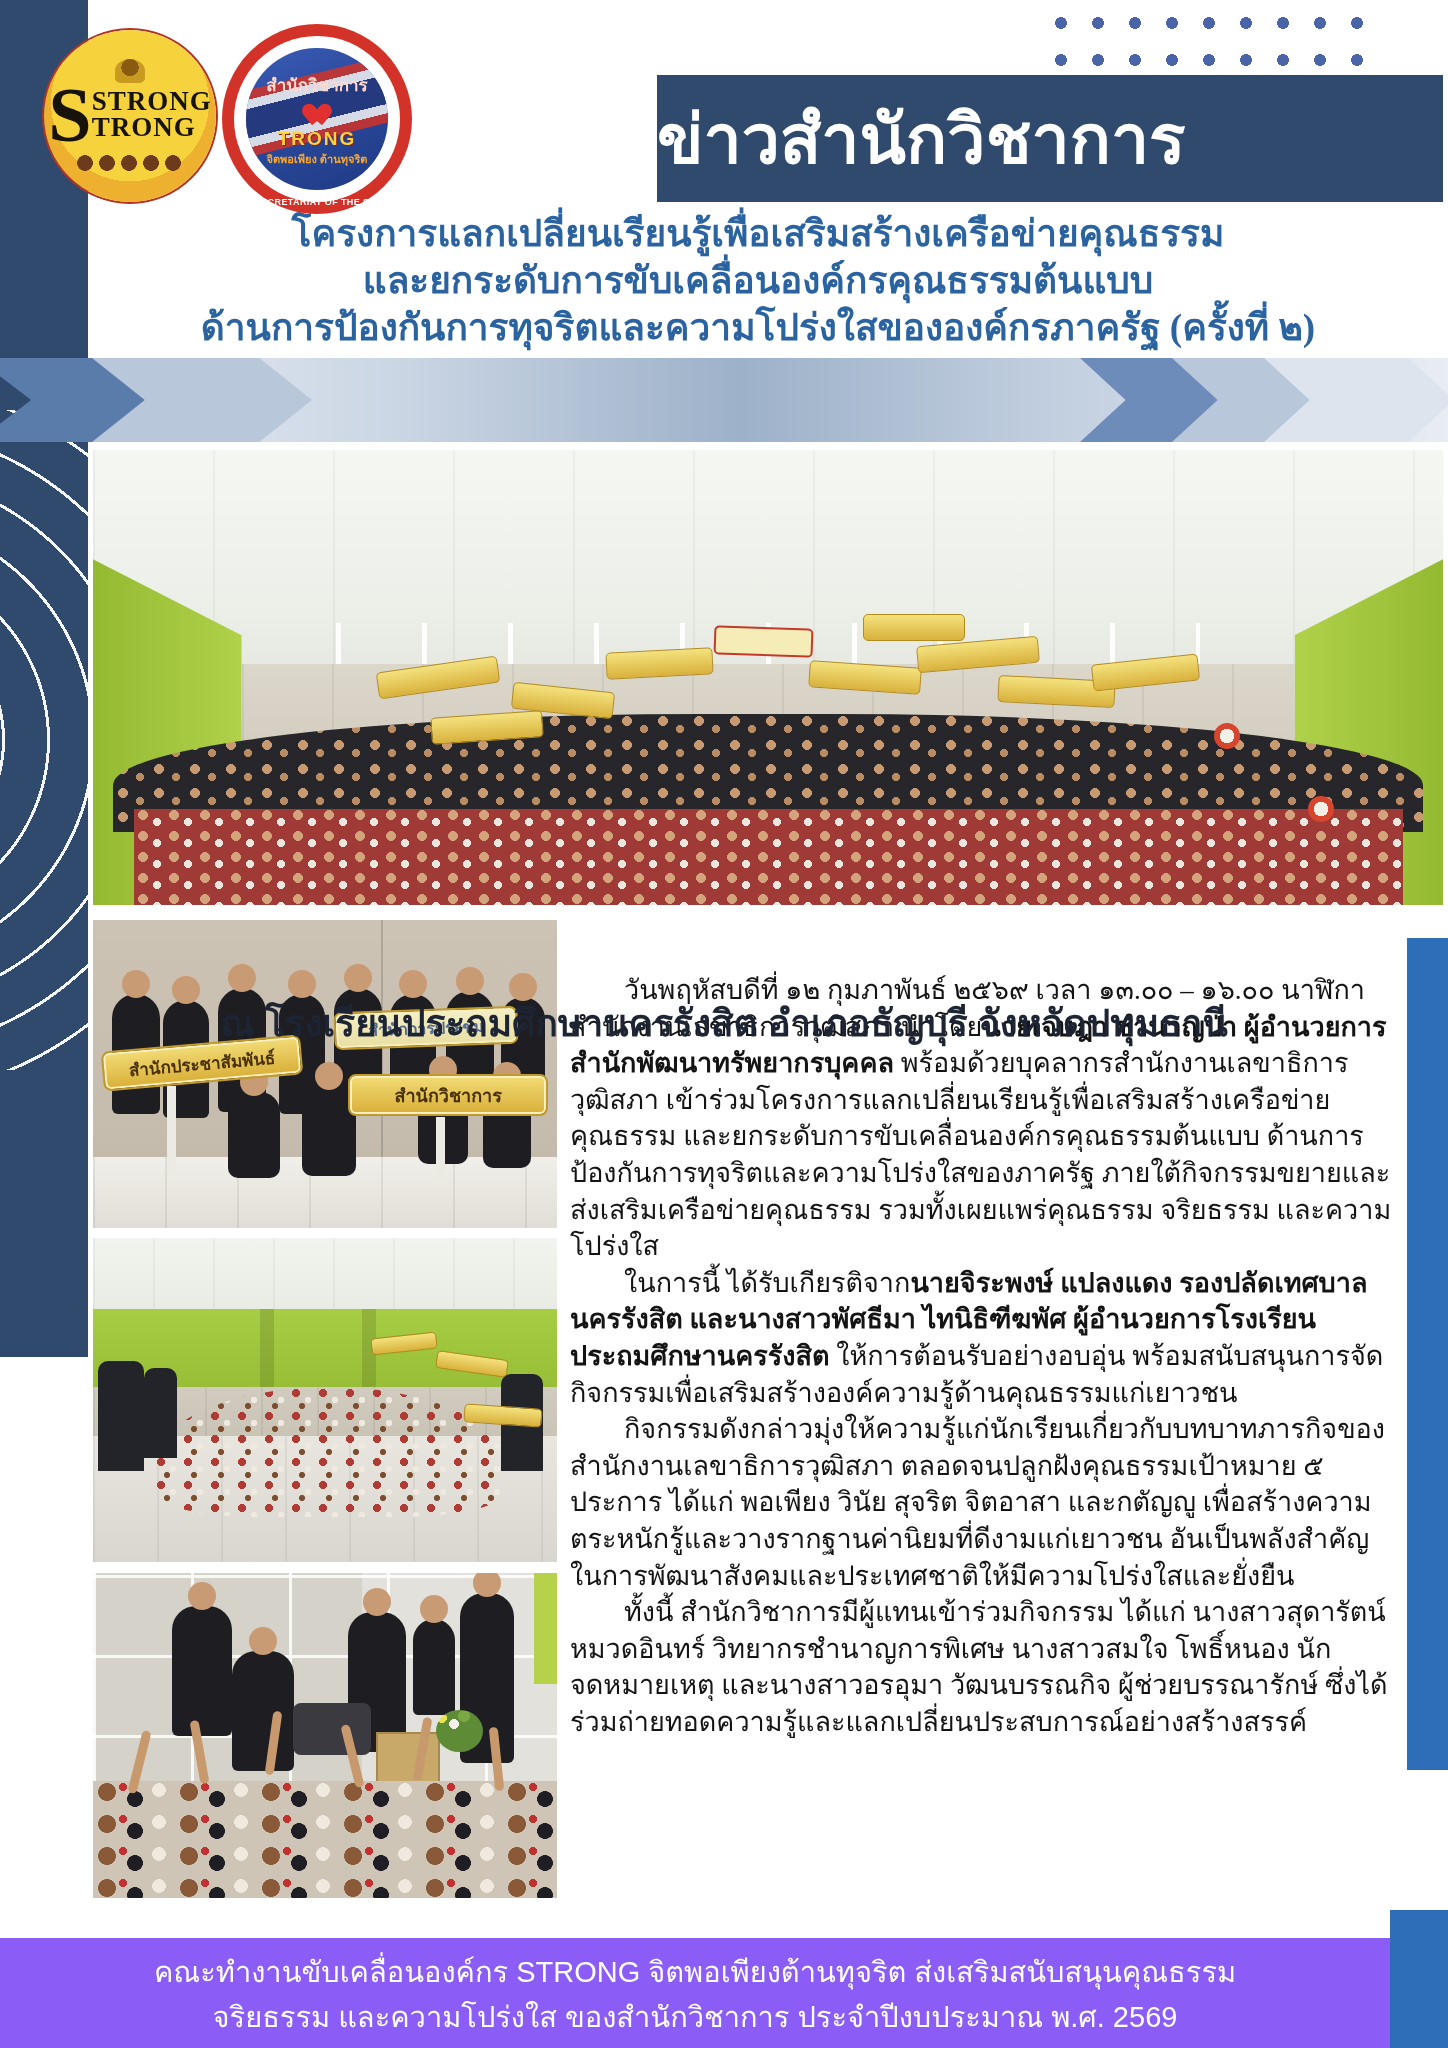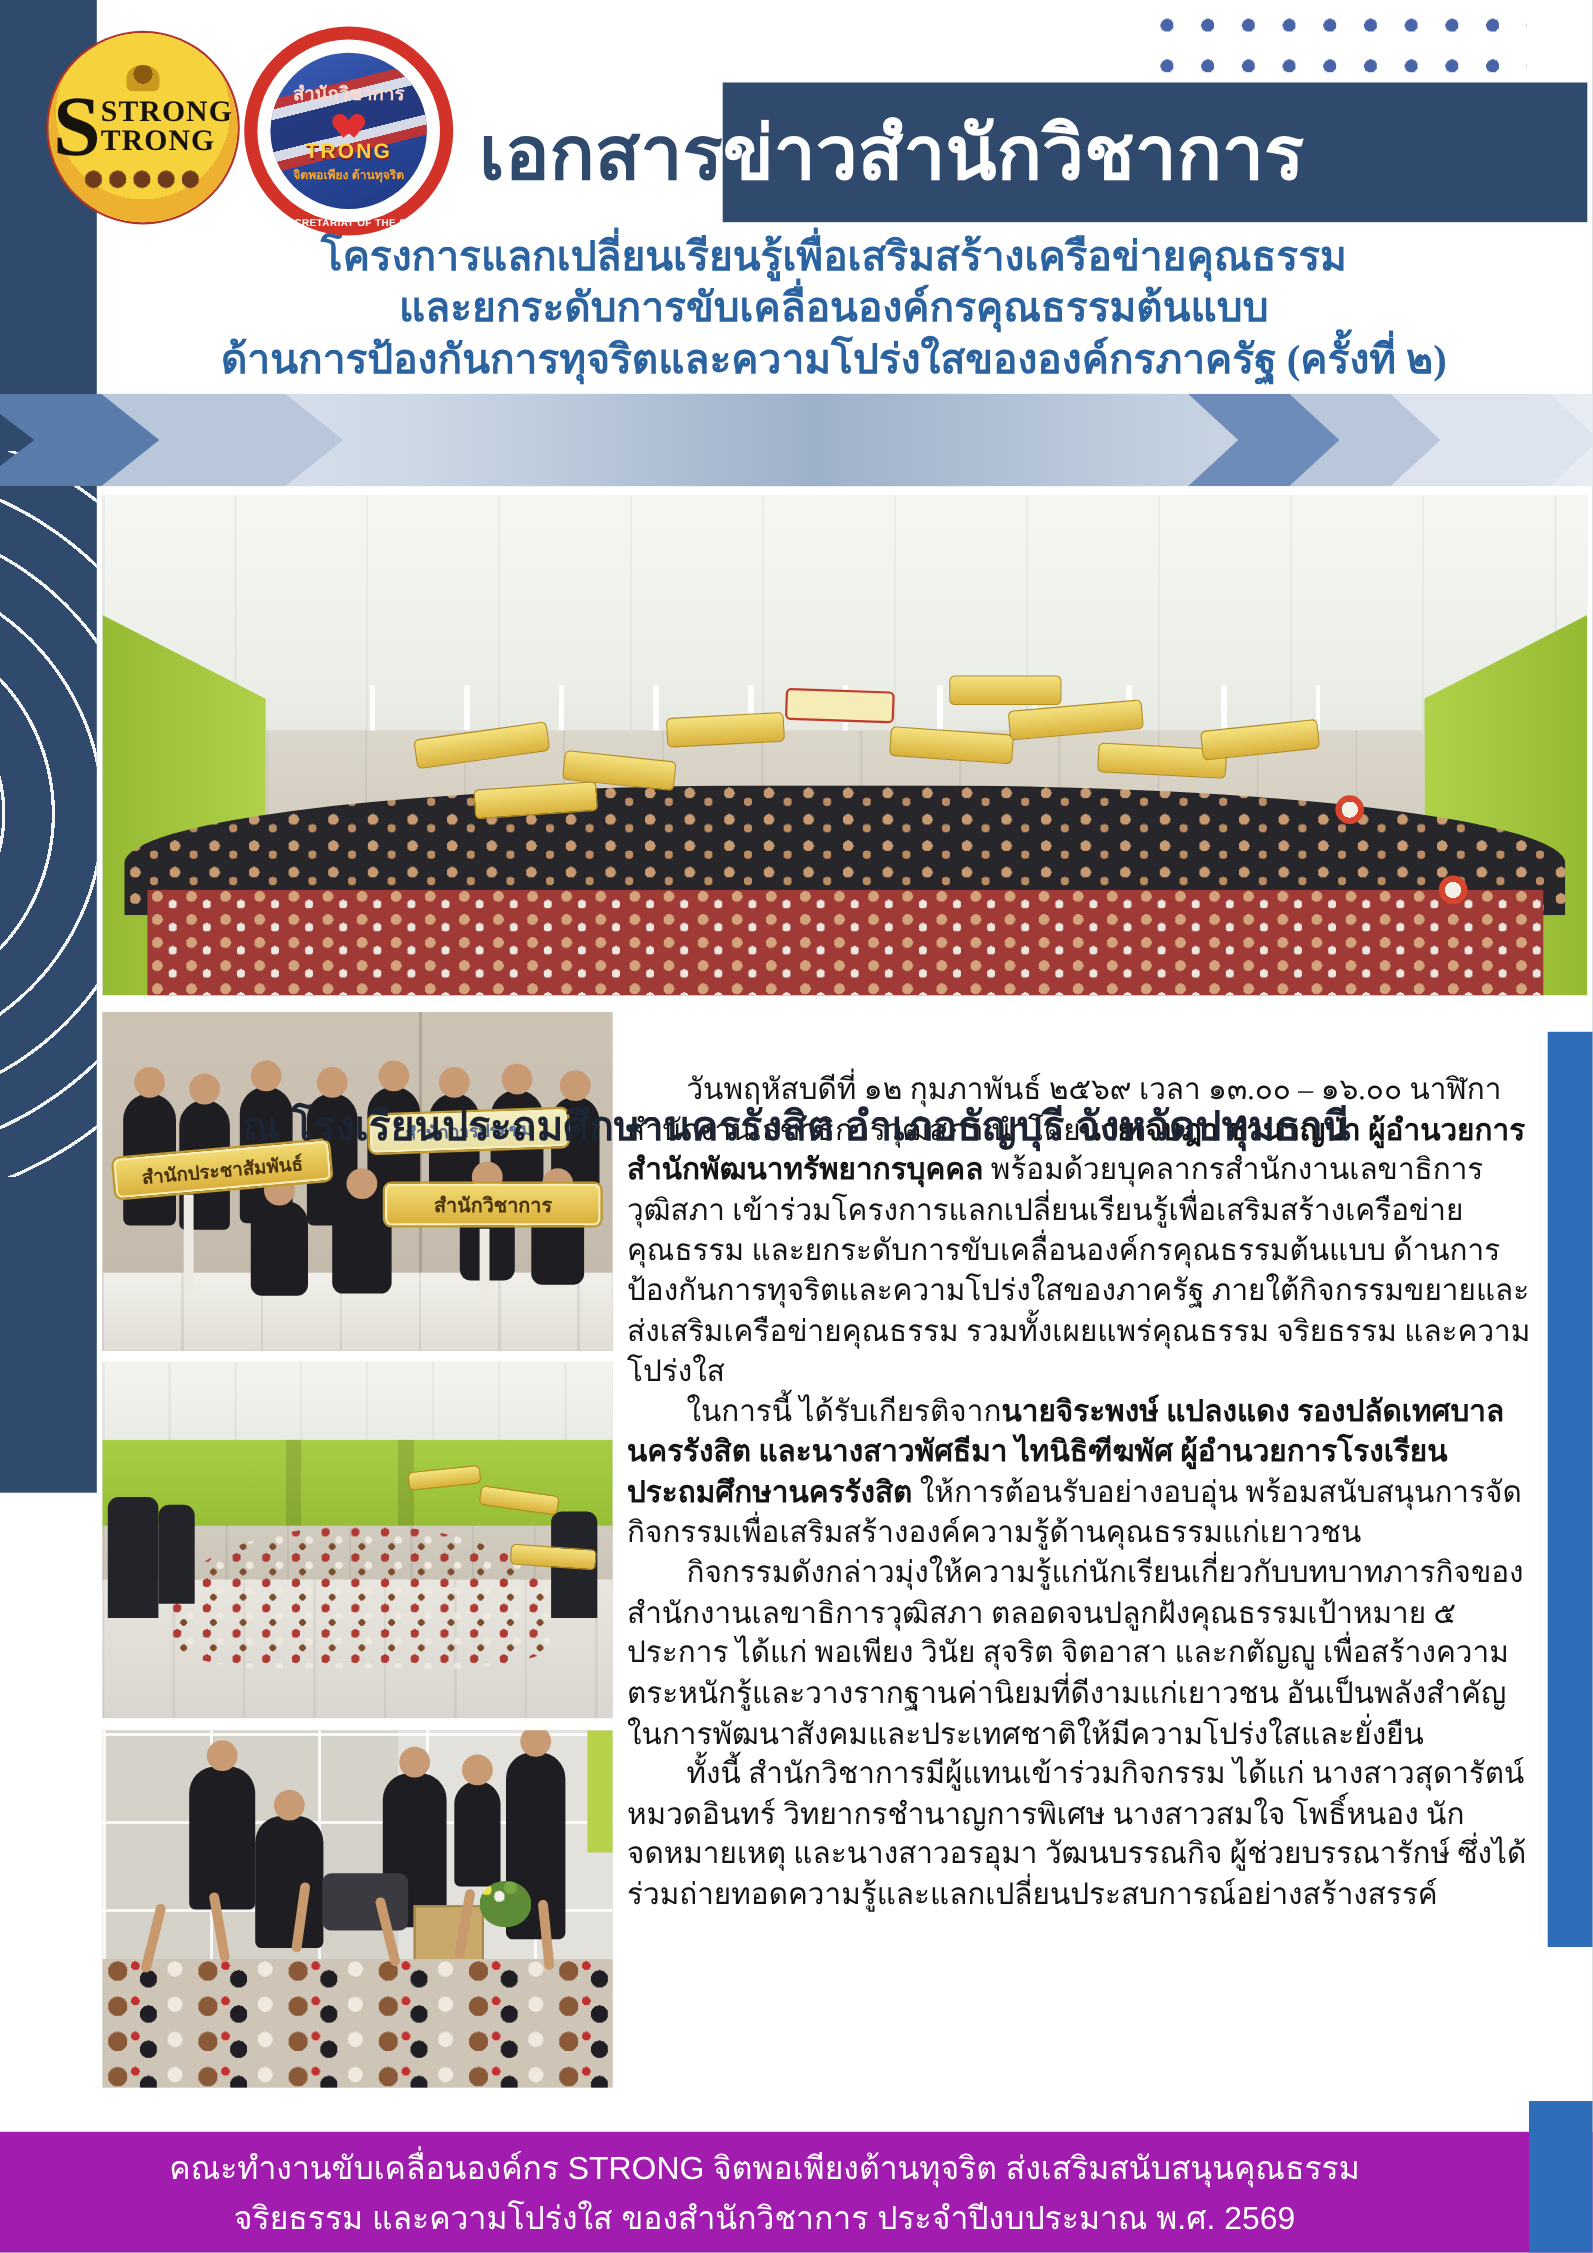--- a/index.html
+++ b/index.html
@@ -181,21 +181,21 @@
   .arm { position:absolute; width:9px; height:64px; background:#c9996e; border-radius:5px; z-index:2; }
 
   
   .article { position:absolute; left:570px; top:972px; width:822px;
     font-family:"Liberation Serif", serif; font-size:27px; line-height:36.6px; color:#141414; }
   .article p { margin:0; text-indent:54px; }
   .article b { font-weight:700; }
 
   
   .accent-right { position:absolute; left:1407px; top:938px; width:41px; height:832px; background:#2e6db7; }
-  .footer { position:absolute; left:0; top:1938px; width:1448px; height:110px; background:#a21caf;
+  .footer { position:absolute; left:0; top:1938px; width:1448px; height:110px; background:#8b5cf6;
     color:#ffffff; text-align:center; font-size:29px; line-height:45px; padding-top:12px; box-sizing:border-box; }
   .footer .fl { width:1390px; }
   .footer-accent { position:absolute; left:1390px; top:1910px; width:58px; height:138px; background:#2e6db7; }
 </style>
 </head>
 <body>
 
 <div class="page">
 
   <div class="sidebar">
@@ -223,21 +223,20 @@
         <div class="seal-top">สำนักวิชาการ</div>
         <div class="seal-heart"></div>
         <div class="seal-strong">TRONG</div>
         <div class="seal-sub">จิตพอเพียง ต้านทุจริต</div>
       </div>
     </div>
     <div class="seal-bottom">THE SECRETARIAT OF THE SENATE</div>
   </div>
 
   <div class="title-box">
-    <span class="title-line title-dark">เอกสาร</span>
     <span class="title-line title-white">ข่าวสำนักวิชาการ</span>
   </div>
 
   <div class="subtitle">
     <div>โครงการแลกเปลี่ยนเรียนรู้เพื่อเสริมสร้างเครือข่ายคุณธรรม</div>
     <div>และยกระดับการขับเคลื่อนองค์กรคุณธรรมต้นแบบ</div>
     <div>ด้านการป้องกันการทุจริตและความโปร่งใสขององค์กรภาครัฐ (ครั้งที่ ๒)</div>
   </div>
 
   <div class="banner"></div>

